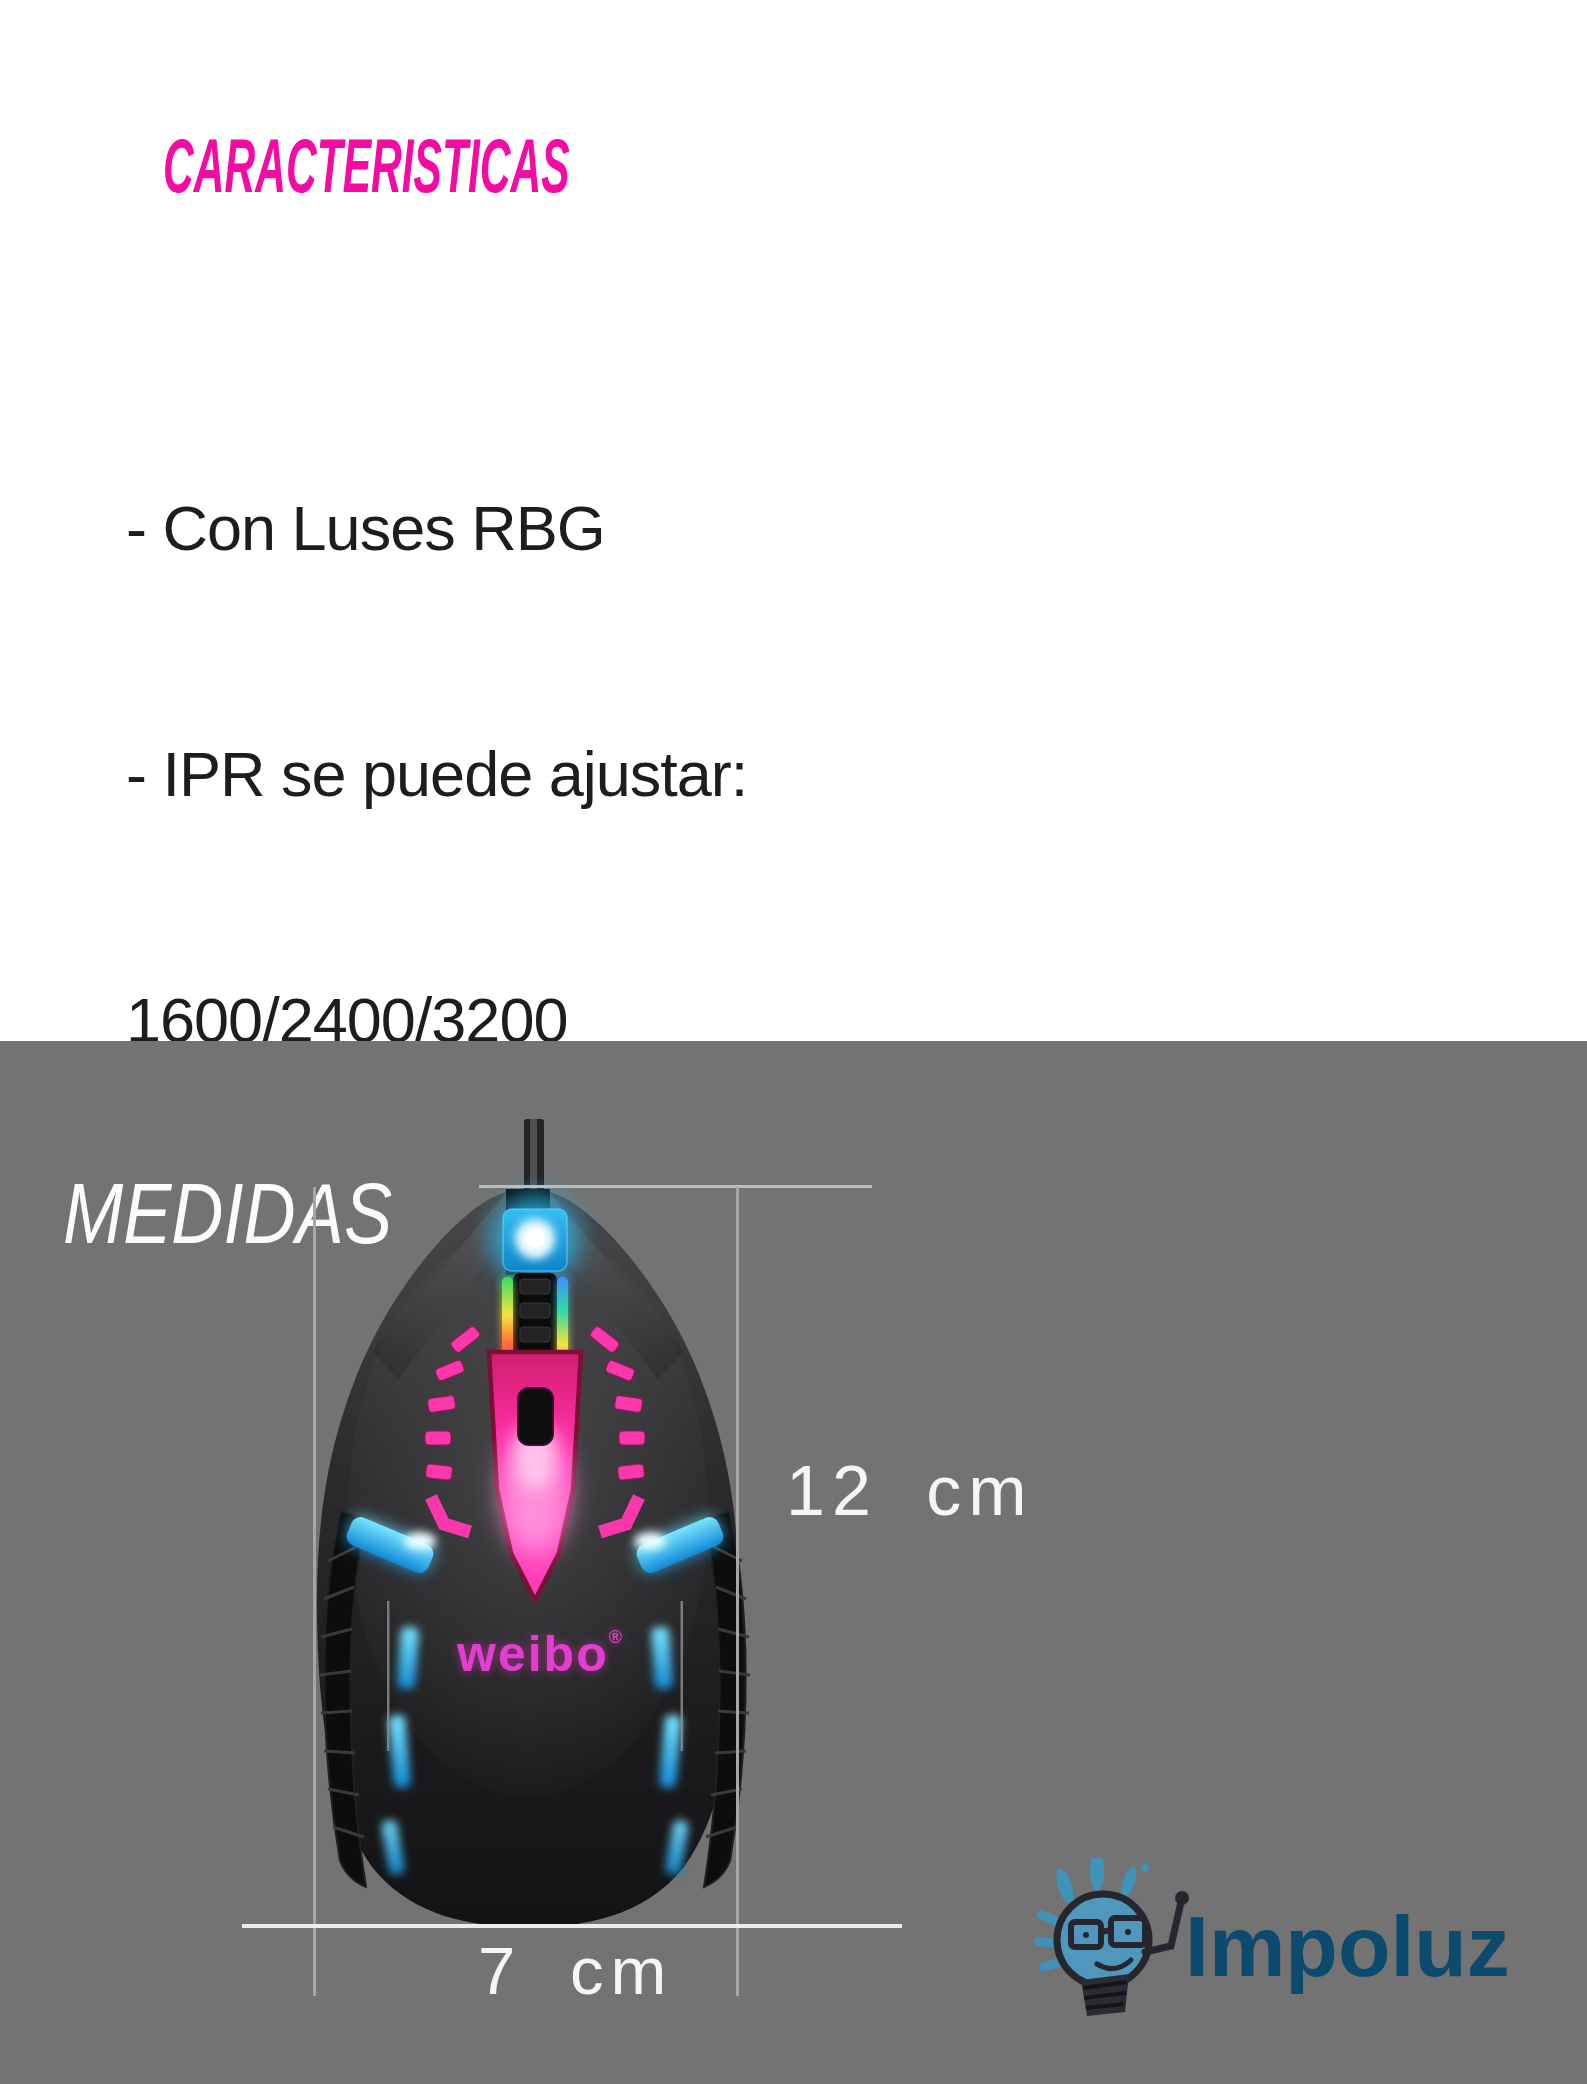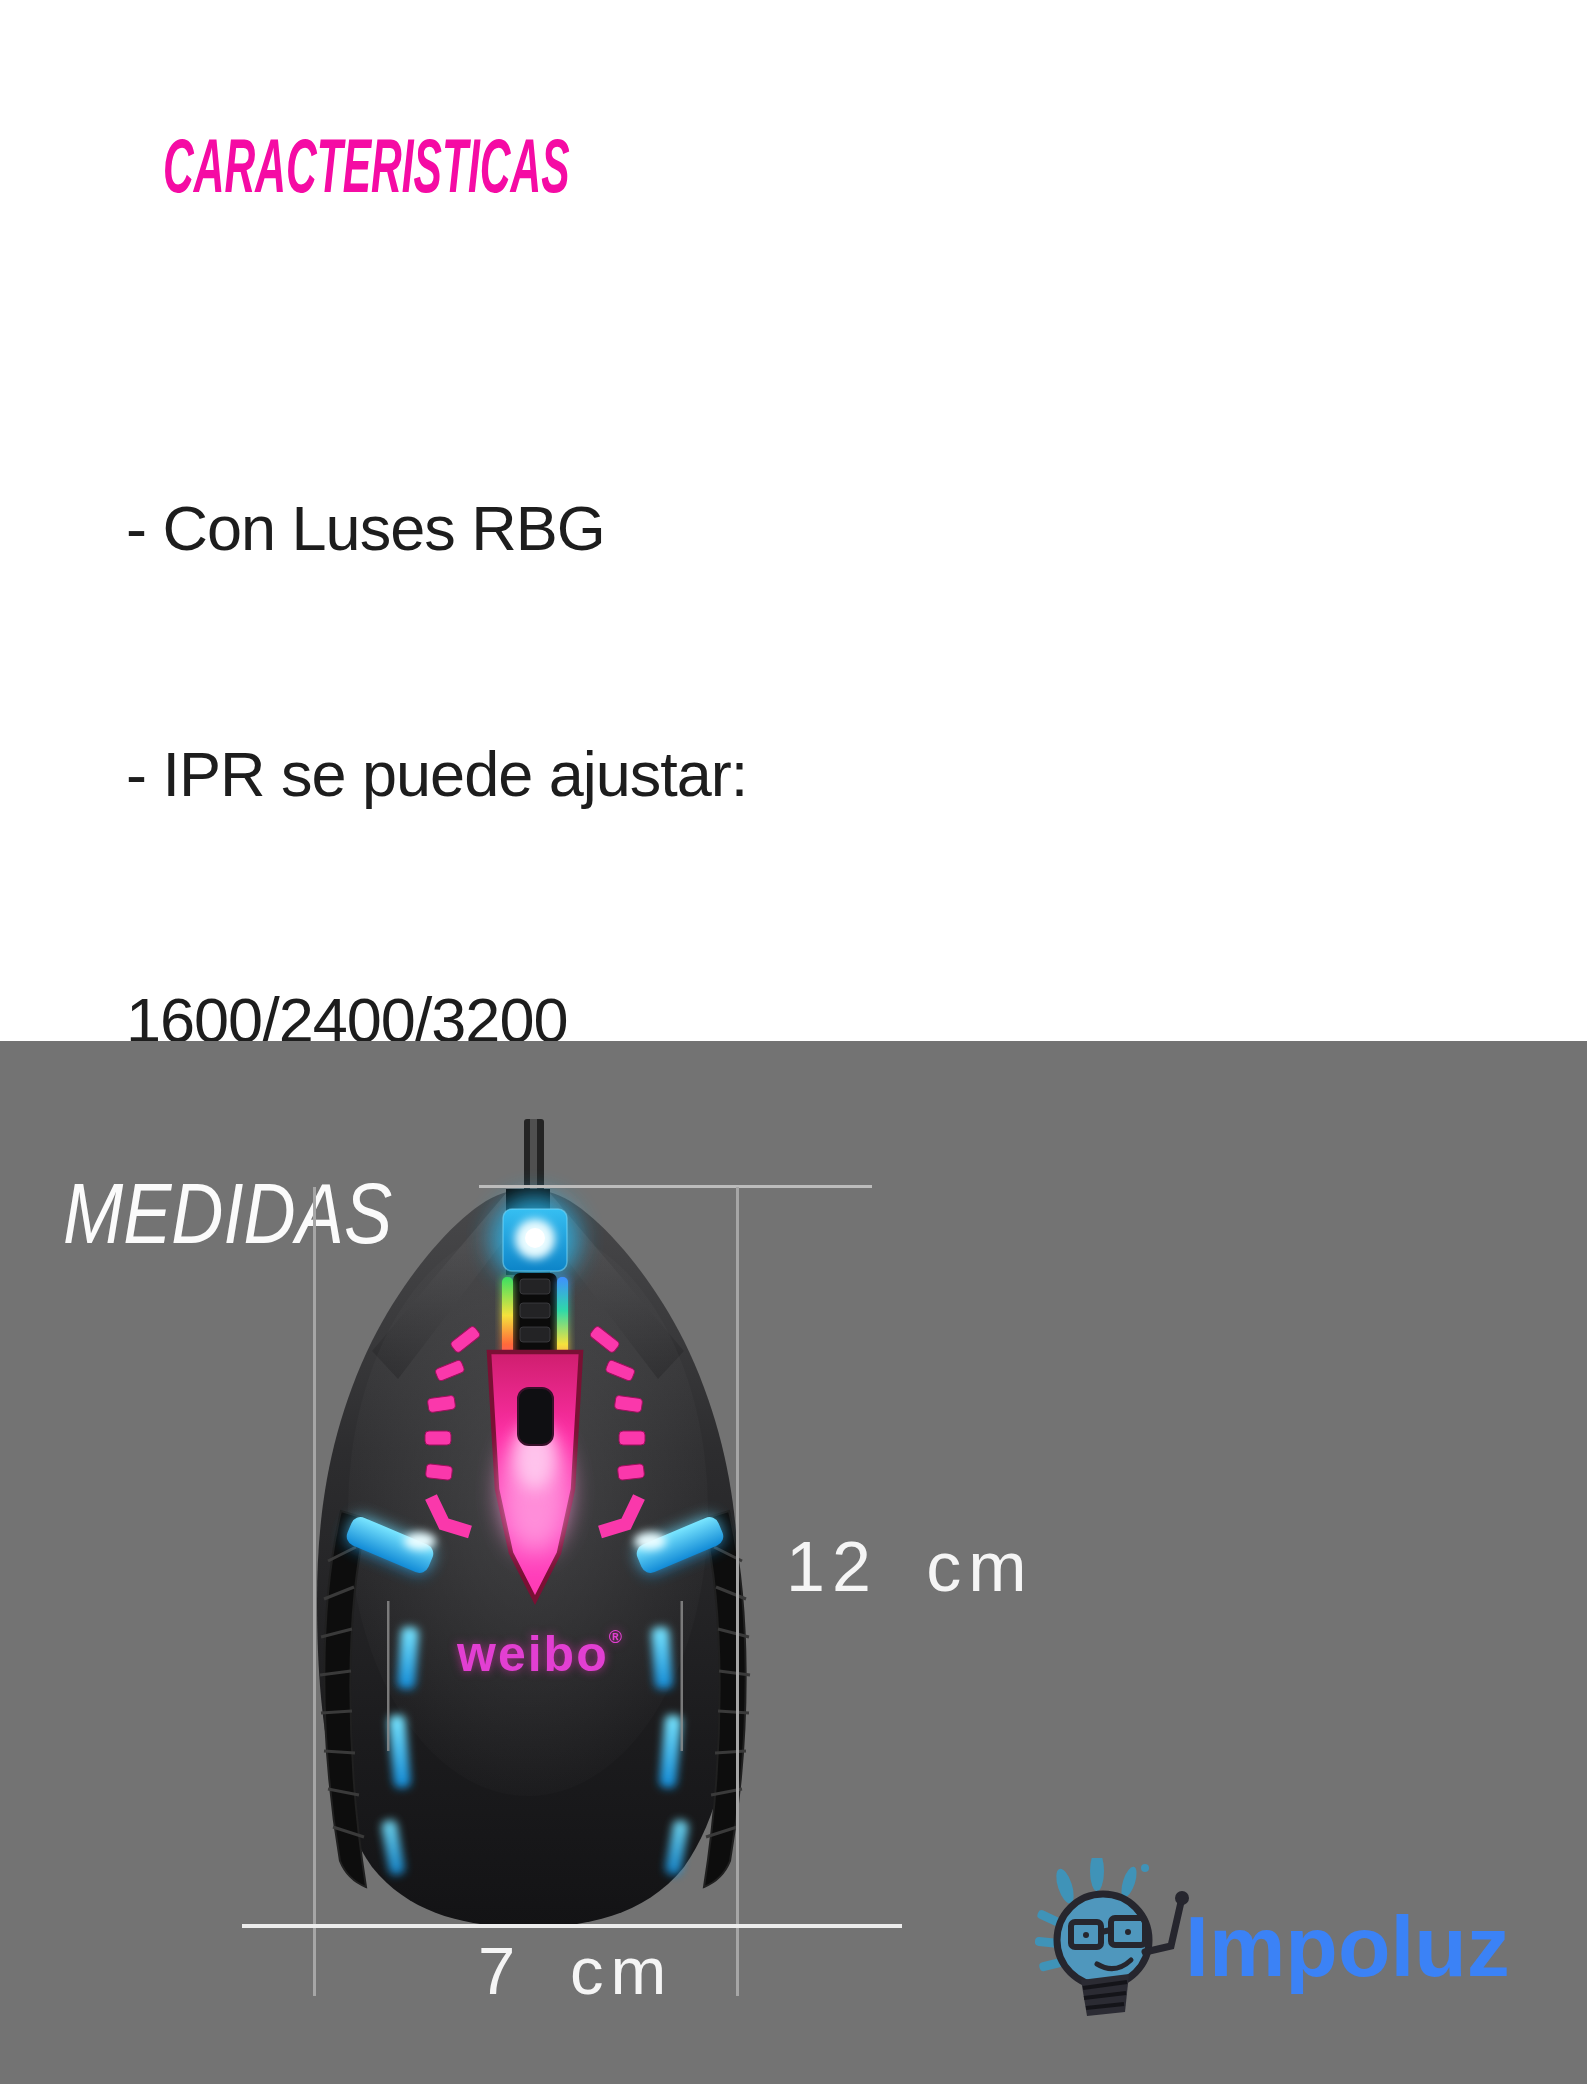--- a/index.html
+++ b/index.html
@@ -38,37 +38,37 @@
   .mouse-svg{left:0;top:1041px;width:1587px;height:1043px;}
   .line-top{left:479px;top:1185px;width:393px;height:3px;background:#bcbcbc;}
   .line-left{left:313px;top:1187px;width:3px;height:809px;background:#a6a6a6;}
   .line-right{left:736px;top:1187px;width:3px;height:809px;background:#a6a6a6;}
   .line-bottom{left:242px;top:1924px;width:660px;height:4px;background:#ededed;}
 
   .dim-label{
     color:#f5f5f5;font-size:70px;line-height:70px;
     letter-spacing:7px;word-spacing:22px;white-space:nowrap;
   }
-  .dim-12{left:786px;top:1532px;text-align:right;}
+  .dim-12{left:786px;top:1456px;text-align:right;}
   .dim-7{left:458px;top:1936px;font-size:67px;margin-left:20px;}
 
   .weibo-brand{
     left:457px;top:1612px;width:220px;
     font-weight:700;font-size:50px;line-height:50px;letter-spacing:2px;
     color:#e23fd2;white-space:nowrap;
     text-shadow:0 0 10px rgba(255,47,196,.55);
   }
   .weibo-brand .reg{font-size:18px;vertical-align:28px;letter-spacing:0;}
 
   
   .brand-logo{left:1035px;top:1858px;width:540px;height:190px;}
   .brand-logo-text{
     left:150px;top:40px;
     font-weight:700;font-size:86px;line-height:96px;letter-spacing:0px;
-    color:#3b82f6;white-space:nowrap;
+    color:#0c4a6e;white-space:nowrap;
   }
 </style>
 </head>
 <body>
 
 <div class="page">
 
   <div class="abs" style="left:0;top:0;width:1587px;height:1120px;">
     <div class="abs features-title">CARACTERISTICAS</div>
     <div class="abs features-list">

